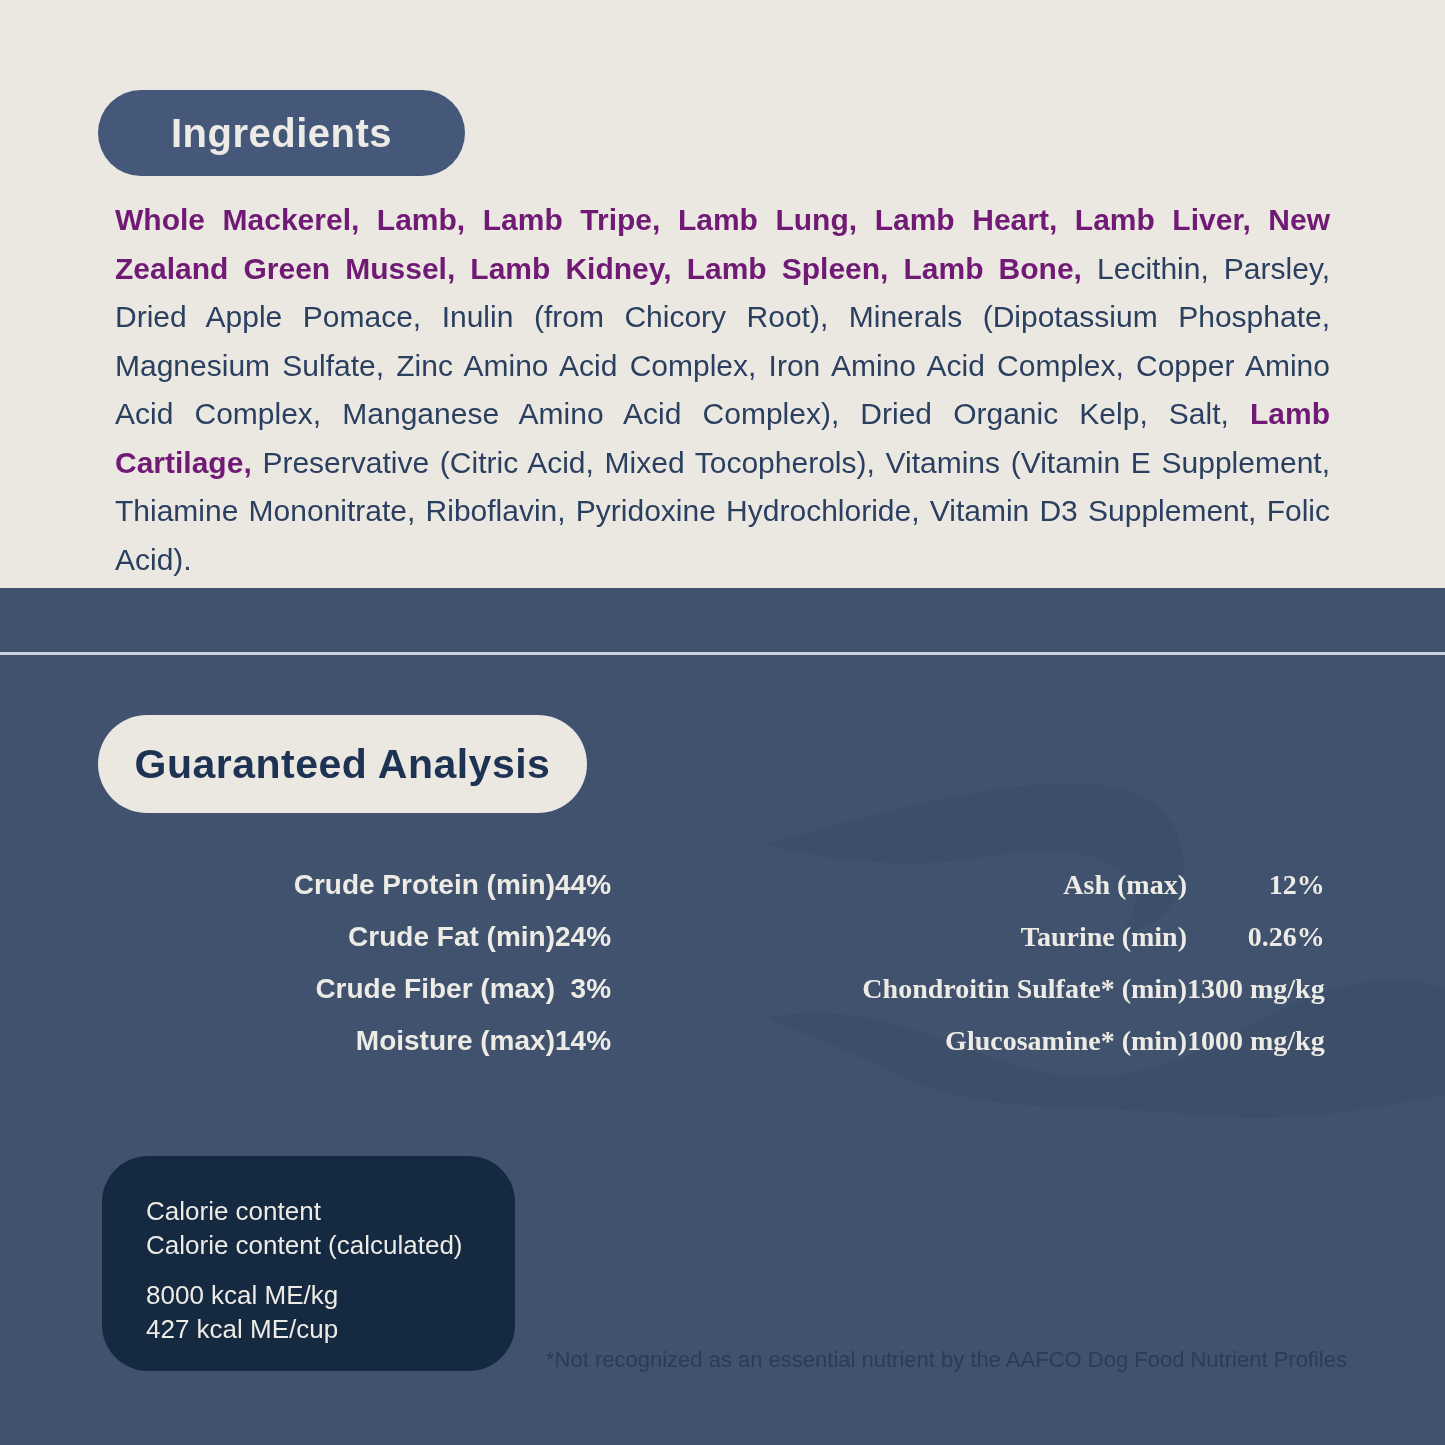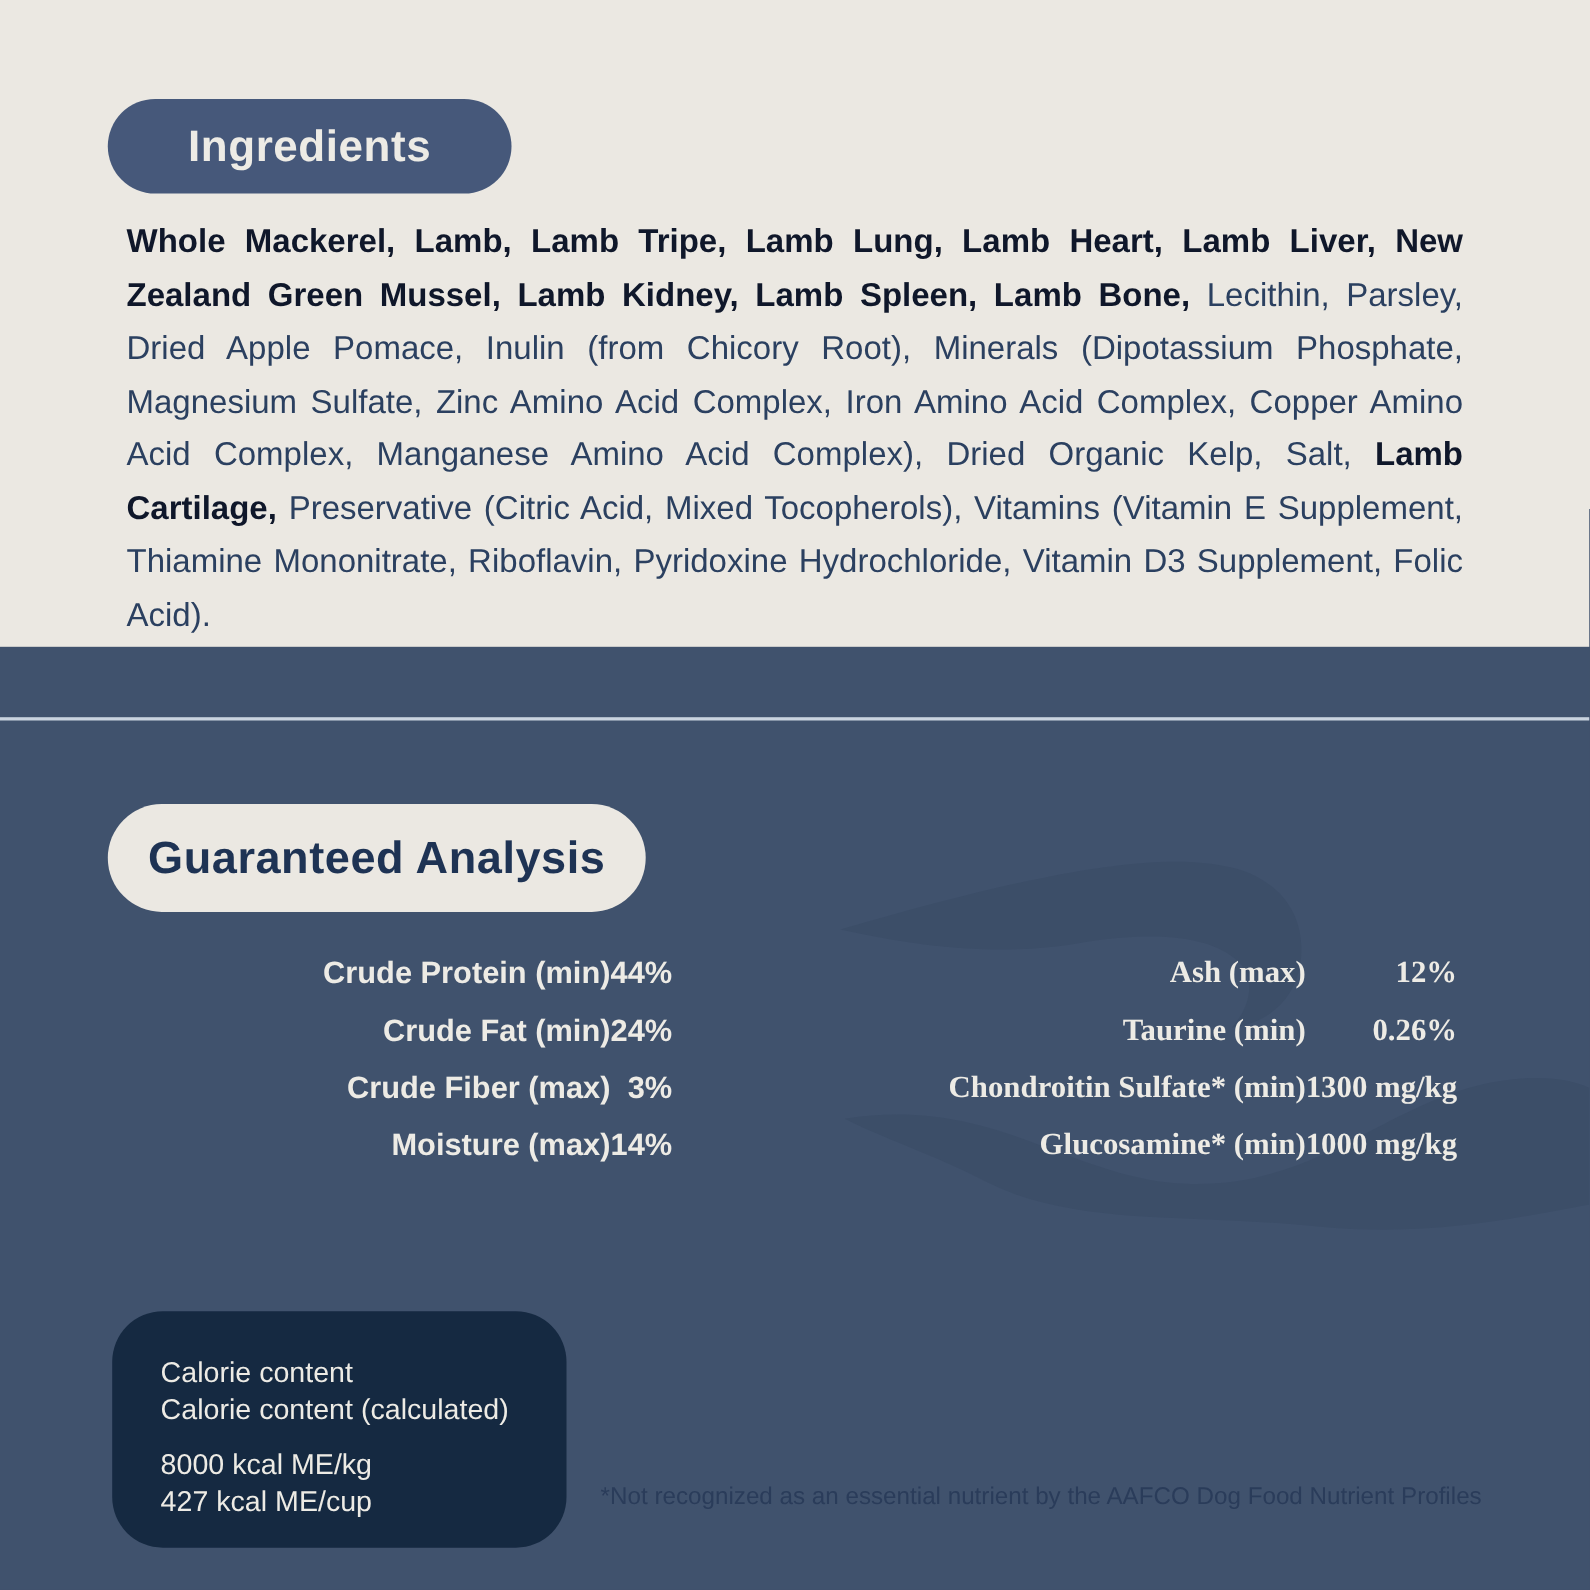--- a/index.html
+++ b/index.html
@@ -24,49 +24,48 @@
     left:98px;top:90px;width:367px;height:86px;border-radius:43px;
     background:#46587A;color:#EDEBE5;font-size:40px;letter-spacing:0.5px;
   }
   .ingredients-text{
     position:absolute;left:115px;top:196px;width:1215px;
     margin:0;
     font-size:30px;line-height:48.5px;
     text-align:justify;
     color:#2B4060;
   }
-  .ingredients-text strong{color:#0f172a;}
+  .ingredients-text strong{color:#701a75;}
   
   .section-bottom{
     position:absolute;left:0;top:652px;width:1445px;height:793px;
     background:#40526D;
     border-top:3px solid #C9D3DF;
     box-sizing:border-box;
   }
   .swoosh{position:absolute;left:0;top:0;width:1445px;height:793px;pointer-events:none;}
   .badge-analysis{
-    left:98px;top:76px;width:489px;height:98px;border-radius:49px;
+    left:98px;top:60px;width:489px;height:98px;border-radius:49px;
     background:#EBE8E2;color:#1E3354;font-size:41px;letter-spacing:0.5px;
   }
   .ga-table{position:absolute;top:204px;text-align:right;}
   .ga-table-left{left:115px;}
   .ga-table-right{left:762px;}
   .ga-row{display:grid;height:52px;align-items:center;}
   .ga-table-left .ga-row{grid-template-columns:440px auto;}
   .ga-table-right .ga-row{grid-template-columns:425px auto;font-family:Liberation Serif, serif;}
   .ga-label,.ga-value{
     font-size:28px;font-weight:bold;color:#EDEBE5;white-space:nowrap;
   }
   .calorie-box{
     position:absolute;left:102px;top:501px;width:413px;height:215px;
     background:#152941;border-radius:46px;
     box-sizing:border-box;
     padding:38px 20px 12px 44px;
     color:#EDEBE5;
-    margin-top:36px;
   }
   .cal-line{font-size:26px;line-height:34px;}
   .cal-gap{height:16px;}
   .footnote{
     position:absolute;top:692px;right:98px;
     font-size:22px;color:#2A3C5A;white-space:nowrap;
   }
 </style>
 </head>
 <body>

